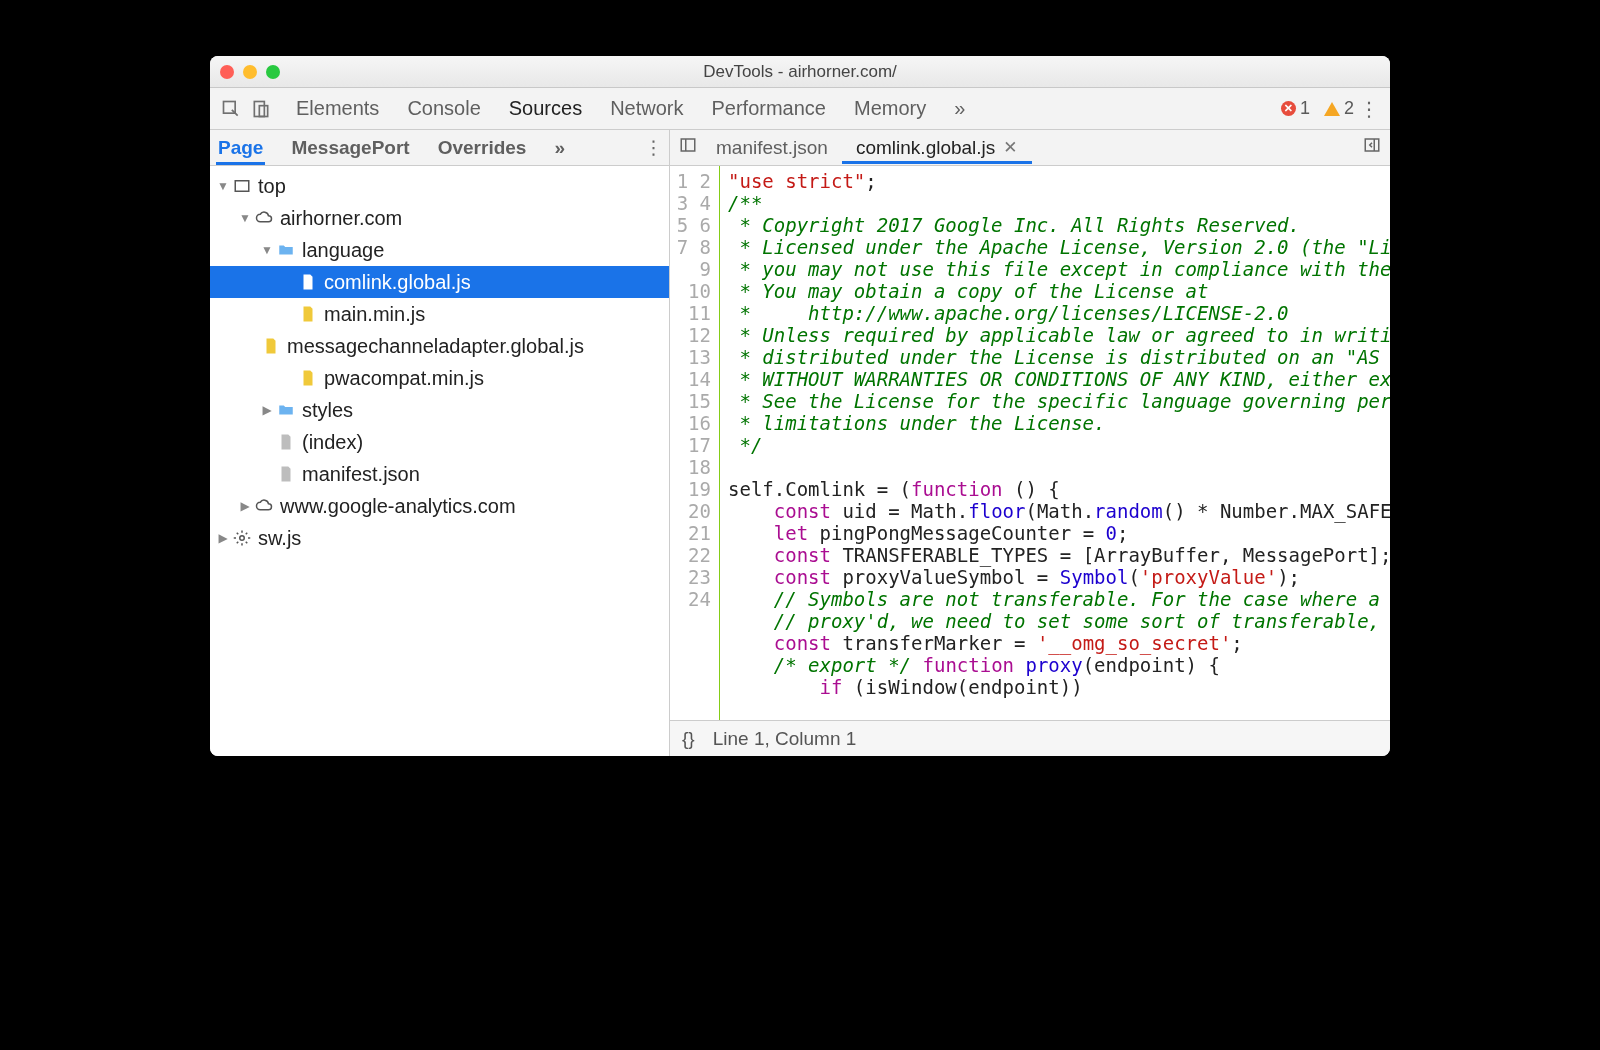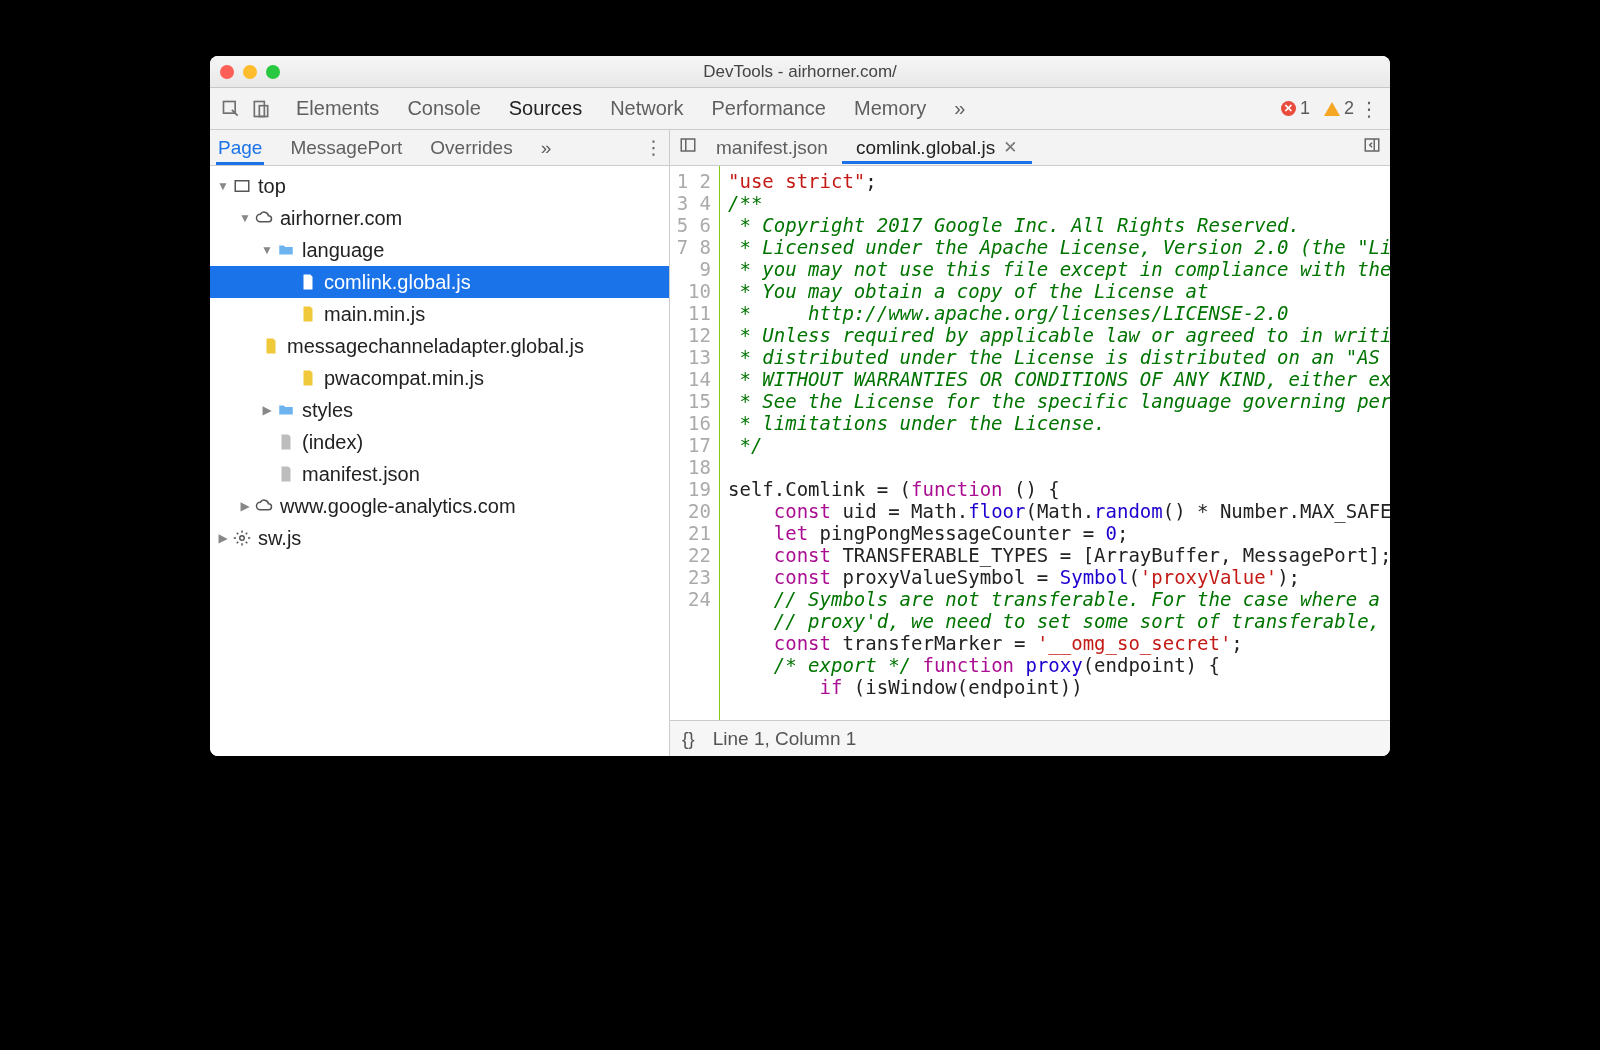--- a/index.html
+++ b/index.html
@@ -68,21 +68,21 @@
   
   .body{flex:1;display:flex;min-height:0;}
   .left{
     width:460px;border-right:1px solid #ccc;display:flex;flex-direction:column;
     background:#fff;
   }
   .left-tabs{
     height:36px;border-bottom:1px solid #ccc;background:#f3f3f3;
     display:flex;align-items:center;padding:0 6px;gap:24px;font-size:19px;color:#5f5f5f;
   }
-  .left-tab{padding:6px 2px;}
+  .left-tab{padding:6px 2px;font-weight:bold;}
   .left-tab.active{color:#1a73e8;border-bottom:3px solid #1a73e8;padding-bottom:3px;}
   .left-tabs .flex{flex:1;}
   .tree{flex:1;overflow:auto;font-size:20px;color:#222;padding-top:4px;}
   .row{height:32px;display:flex;align-items:center;white-space:nowrap;cursor:default;}
   .row.sel{background:#1a73e8;color:#fff;}
   .tw{width:14px;display:inline-flex;justify-content:center;color:#888;font-size:12px;}
   .row.sel .tw{color:#fff;}
   .ico{width:20px;height:20px;margin:0 6px 0 2px;display:inline-flex;align-items:center;justify-content:center;}
   .ico svg{width:18px;height:18px;}
 

